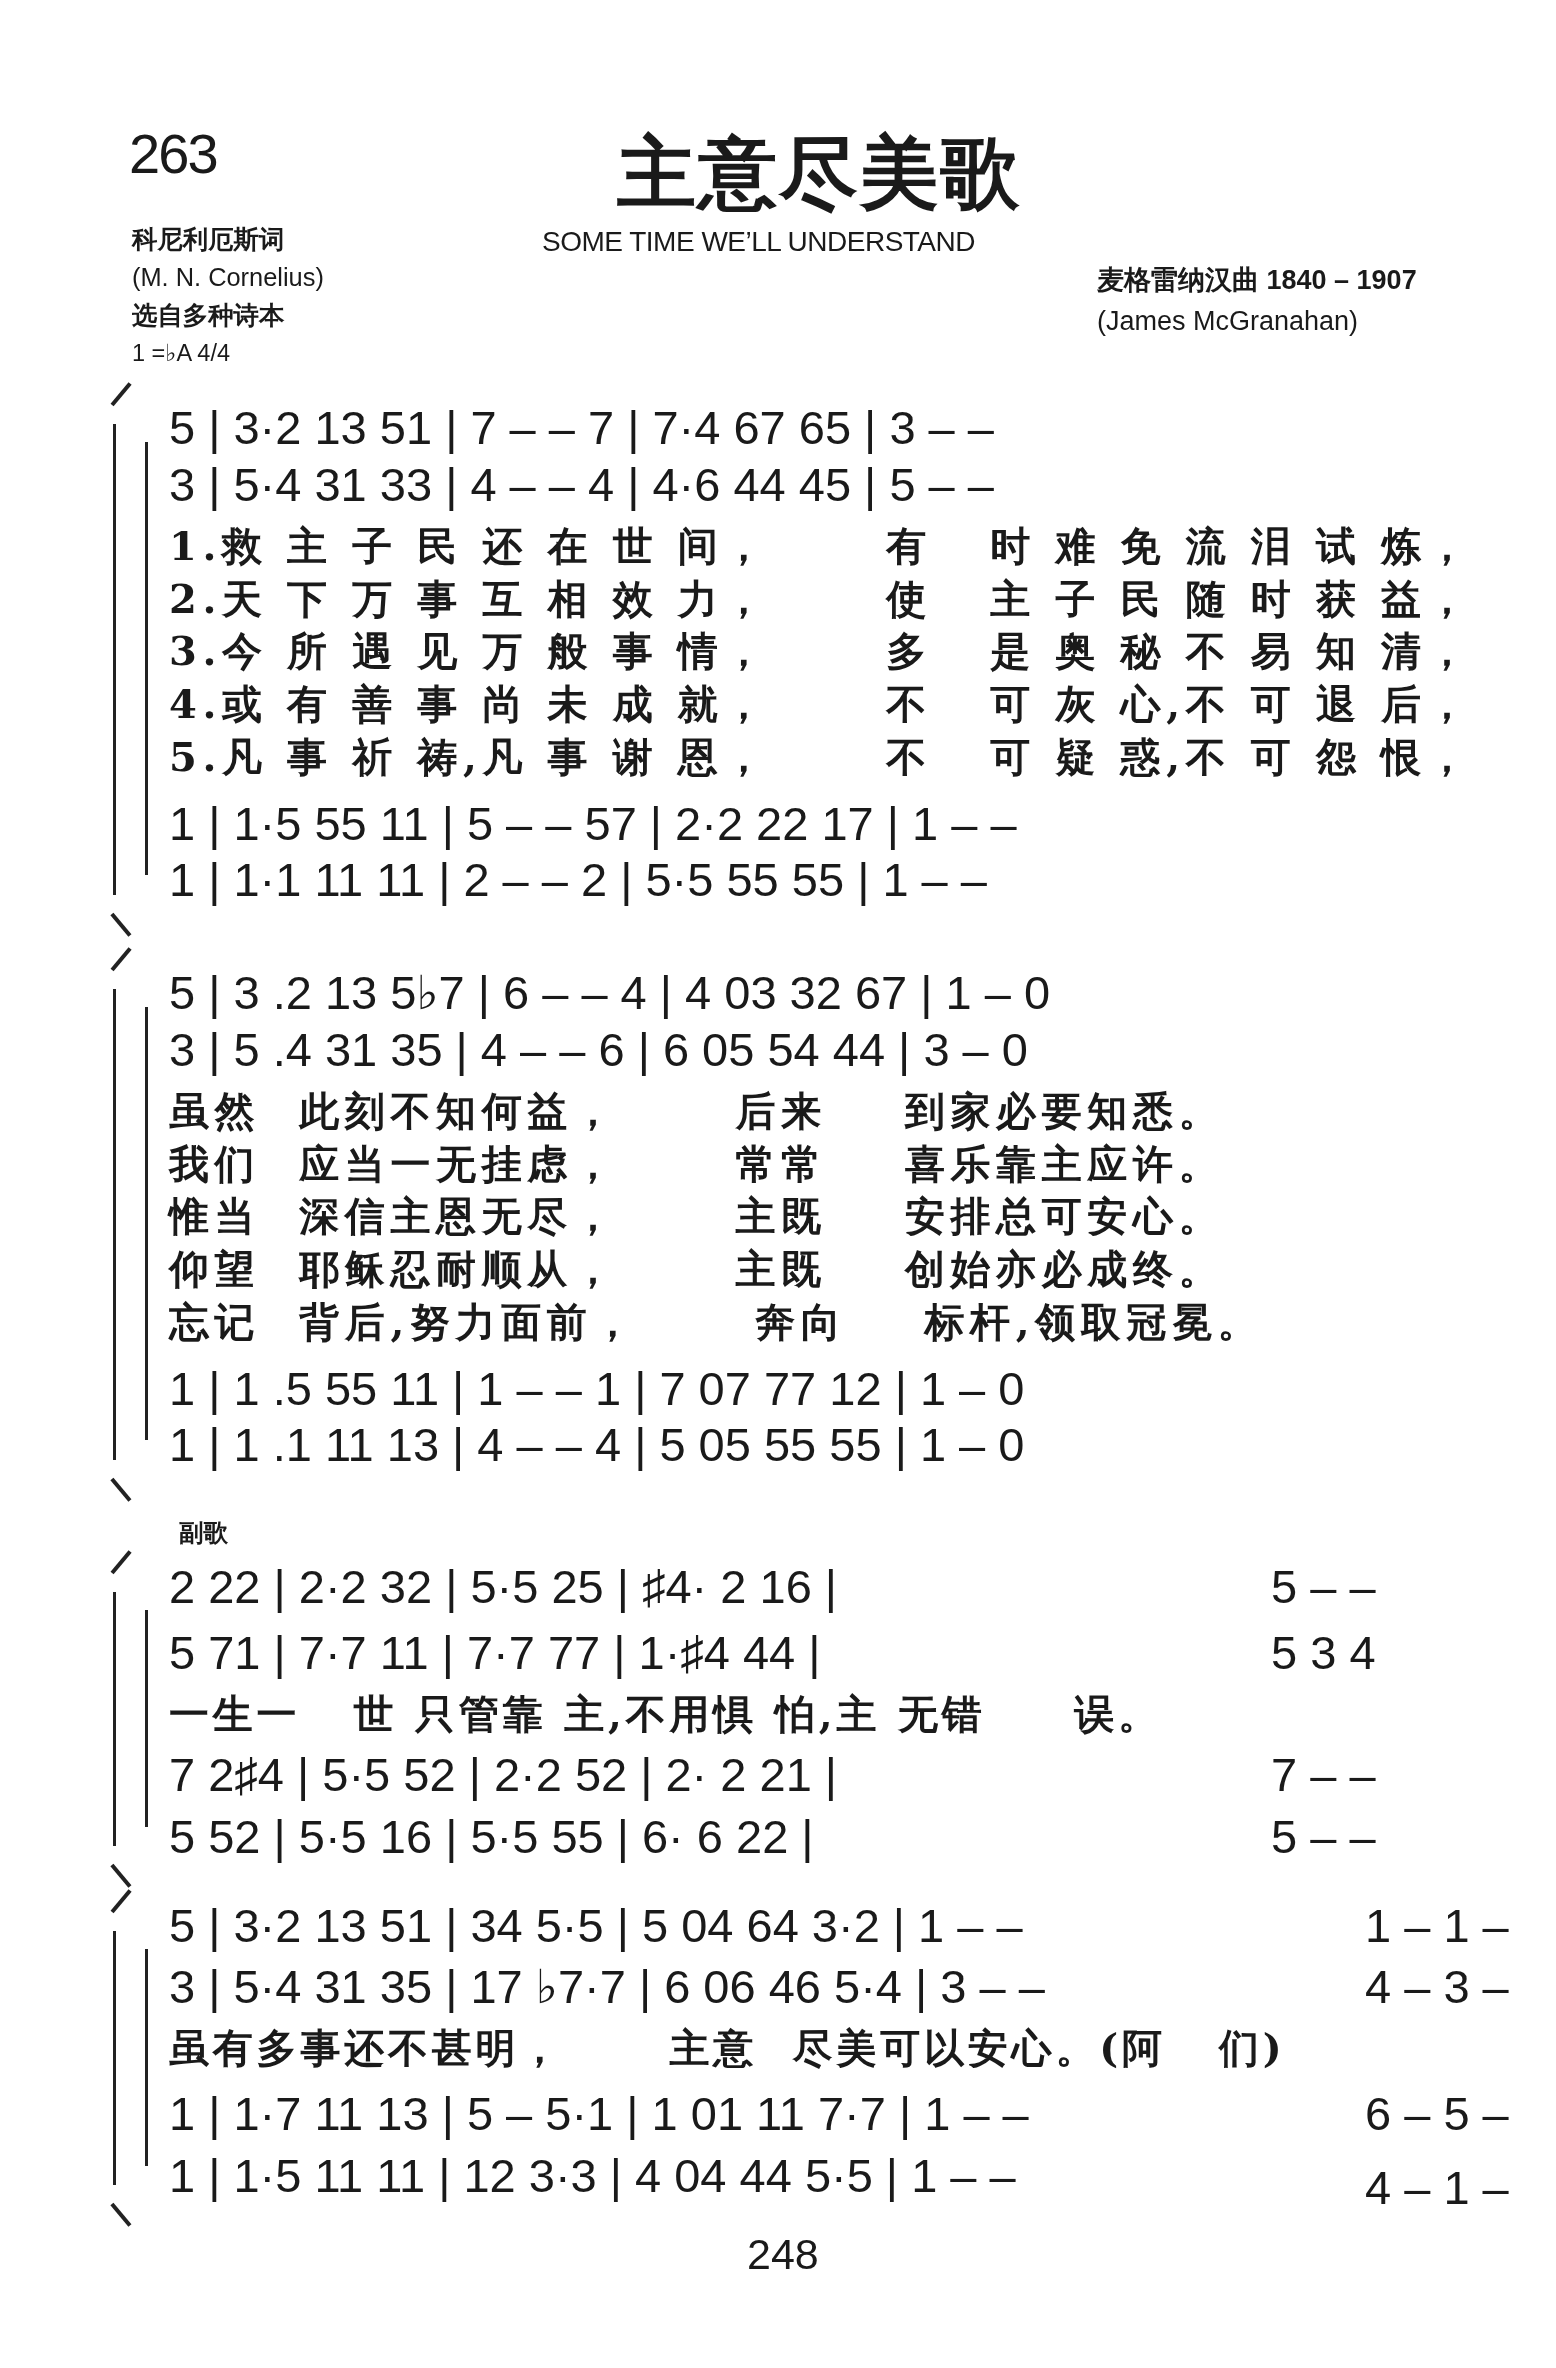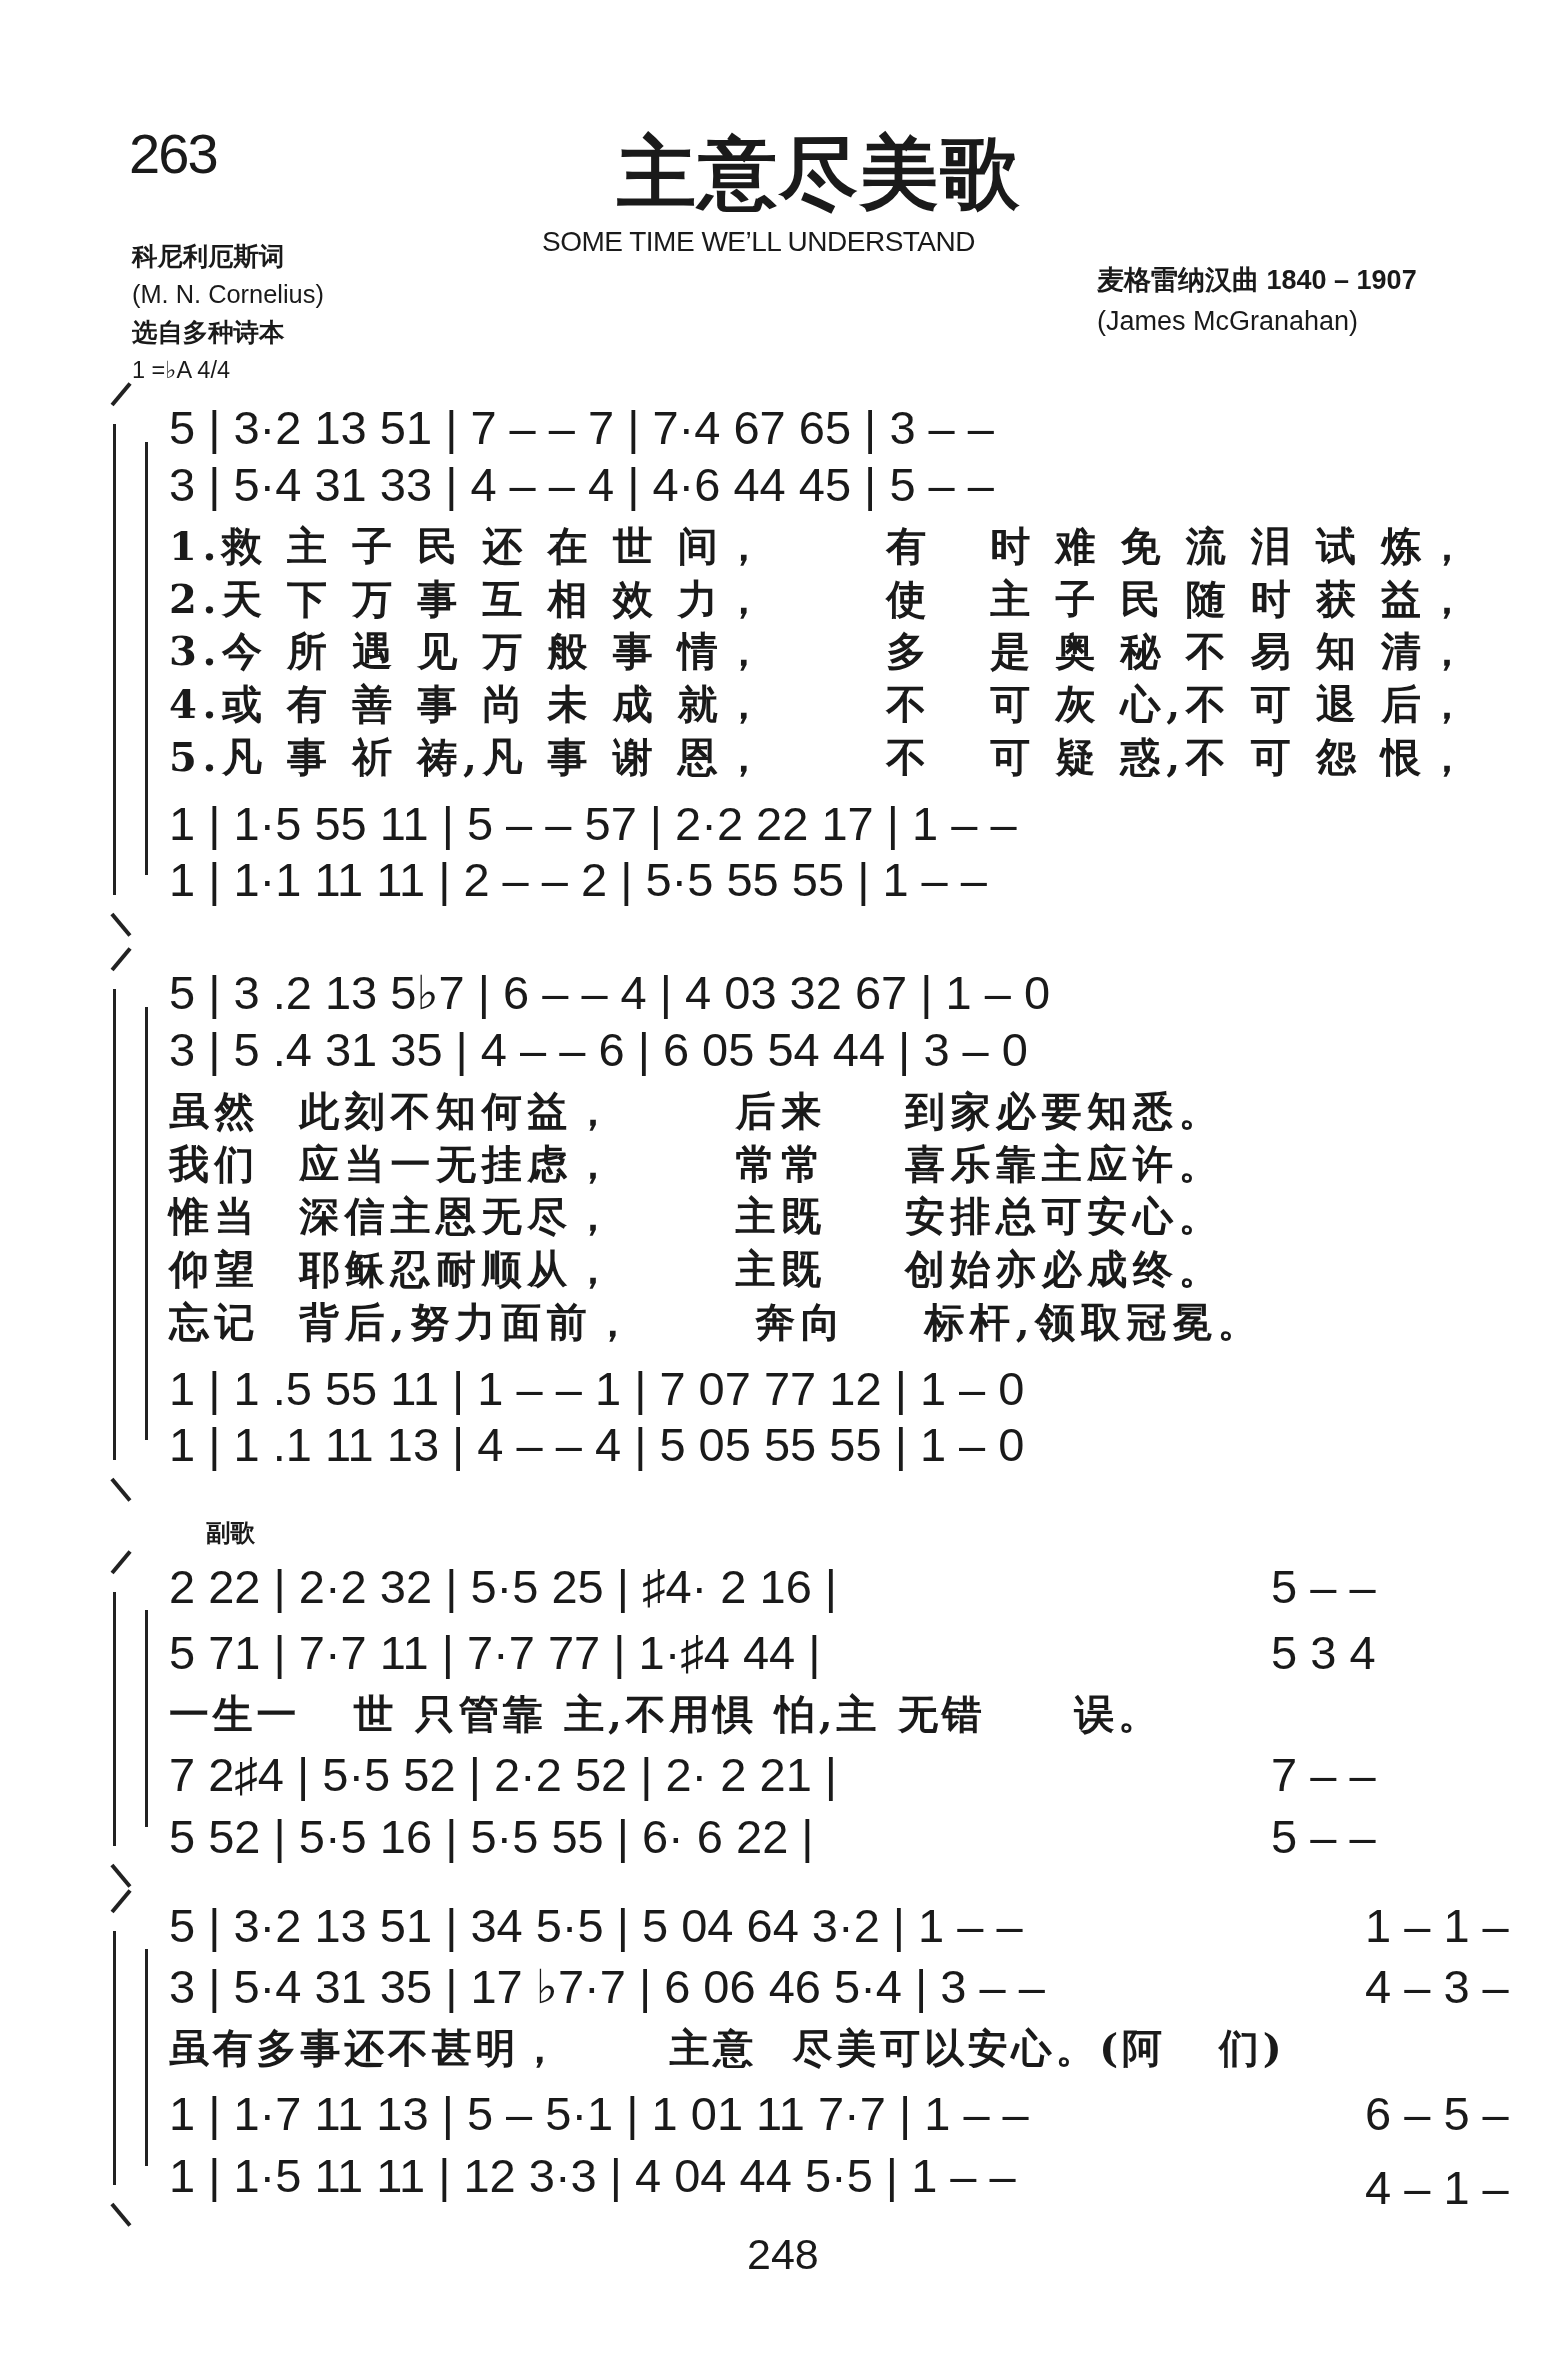--- a/index.html
+++ b/index.html
@@ -5,42 +5,42 @@
   html,body{margin:0;padding:0;background:#ffffff;}
   body{width:1557px;height:2368px;position:relative;overflow:hidden;color:#1a1a1a;font-family:"Liberation Sans","DejaVu Sans",sans-serif;}
   .abs{position:absolute;}
   .hymn-no{left:129px;top:121px;font-size:56px;letter-spacing:-1.9px;}
   .title-cn{left:617px;top:121px;font-size:79px;font-family:"DejaVu Serif",serif;font-weight:bold;letter-spacing:1.9px;}
   .title-en{left:542px;top:226px;font-size:28px;letter-spacing:-0.5px;}
   .meta-left{left:132px;top:220px;font-size:25.4px;line-height:38px;}
   .meta-right{left:1097px;top:260px;font-size:27px;line-height:41px;}
   .key{font-size:23.5px;}
   .pageno{left:747px;top:2230px;font-size:43px;}
-  .section-label{left:179px;top:1516px;font-size:24.5px;font-weight:bold;margin-left:27px;}
+  .section-label{left:179px;top:1516px;font-size:24.5px;font-weight:bold;}
 
   
   .system{position:absolute;left:113px;width:1356px;}
   .brace-outer{position:absolute;left:0;width:26px;border-left:3.8px solid #222;border-top:0;border-bottom:0;}
   .brace-outer:before,.brace-outer:after{content:"";position:absolute;left:-3.8px;width:28px;height:3.8px;background:#222;}
   .brace-outer:before{top:-21px;transform:rotate(-50deg);transform-origin:left;}
   .brace-outer:after{bottom:-21px;transform:rotate(50deg);transform-origin:left;}
   .brace-inner{position:absolute;left:32px;width:2.8px;background:#222;}
 
   .row{position:absolute;left:56px;right:0;height:66px;font-size:47px;line-height:66px;white-space:pre;}
   .lyr{position:absolute;left:56px;right:0;height:56px;font-size:40px;line-height:56px;white-space:pre;font-family:"DejaVu Serif",serif;font-weight:bold;letter-spacing:13px;}
   .lyr-sm{letter-spacing:5.6px;}
 </style>
 </head>
 <body>
 
 <div class="abs hymn-no">263</div>
 <div class="abs title-cn">主意尽美歌</div>
 <div class="abs title-en">SOME TIME WE’LL UNDERSTAND</div>
 <div class="abs meta-left">
-  <div style="font-weight:bold;font-family:'DejaVu Serif',serif;margin-top:17px;">科尼利厄斯词</div>
+  <div style="font-weight:bold;font-family:'DejaVu Serif',serif;">科尼利厄斯词</div>
   <div>(M. N. Cornelius)</div>
   <div style="font-weight:bold;font-family:Liberation Sans, sans-serif;">选自多种诗本</div>
   <div class="key">1 =♭A 4/4</div>
 </div>
 <div class="abs meta-right">
   <div style="font-weight:bold;">麦格雷纳汉曲 1840 – 1907</div>
   <div>(James McGranahan)</div>
 </div>
 
 <div class="system" style="top:386px;height:537px;">

